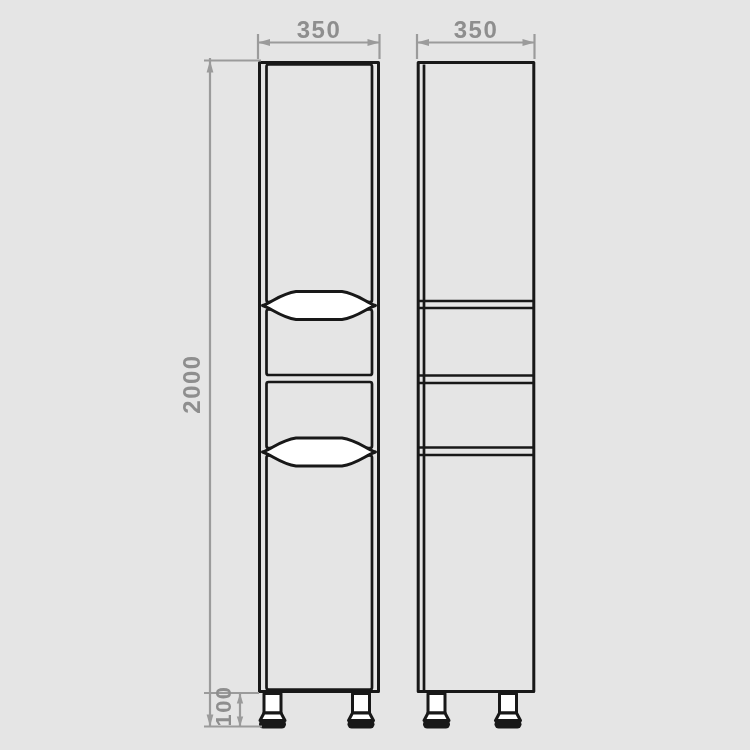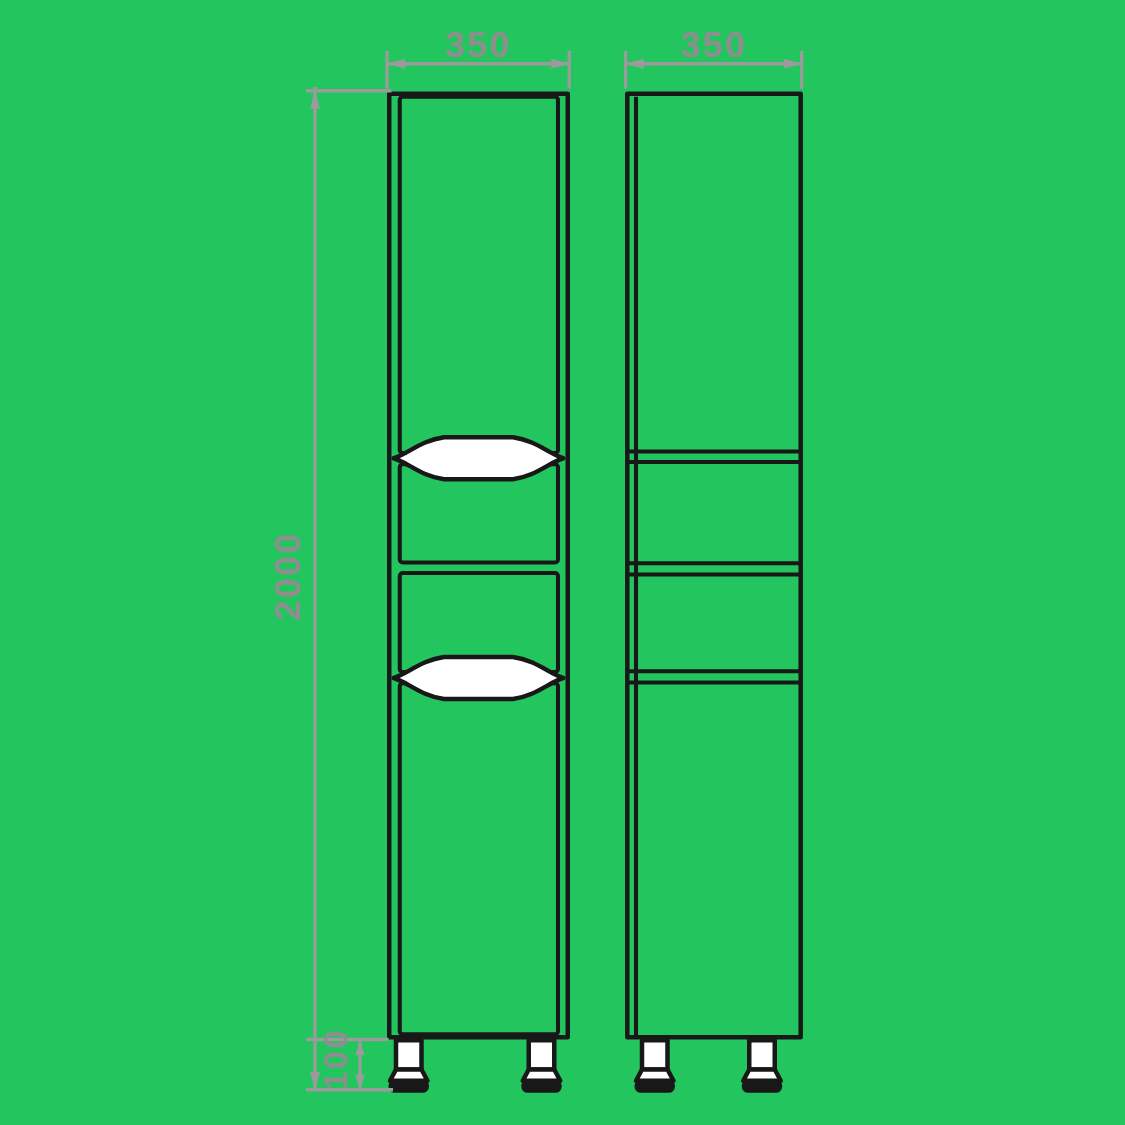--- a/index.html
+++ b/index.html
@@ -4,21 +4,21 @@
 <style>
   html, body {
     margin: 0;
     padding: 0;
     background: #ffffff;
   }
   .frame {
     position: relative;
     width: 750px;
     height: 750px;
-    background: #22c55e;
+    background: #e5e5e5;
     overflow: hidden;
     font-family: "Liberation Sans", sans-serif;
   }
   svg { display: block; }
 
   
   .k  { stroke: #181818; fill: none; stroke-width: 3;   stroke-linejoin: round; }
   .k2 { stroke: #181818; fill: none; stroke-width: 2.7; stroke-linejoin: round; }
   .kf { fill: #181818; stroke: none; }
   .panel  { stroke: #181818; fill: none; stroke-width: 2.7; }

